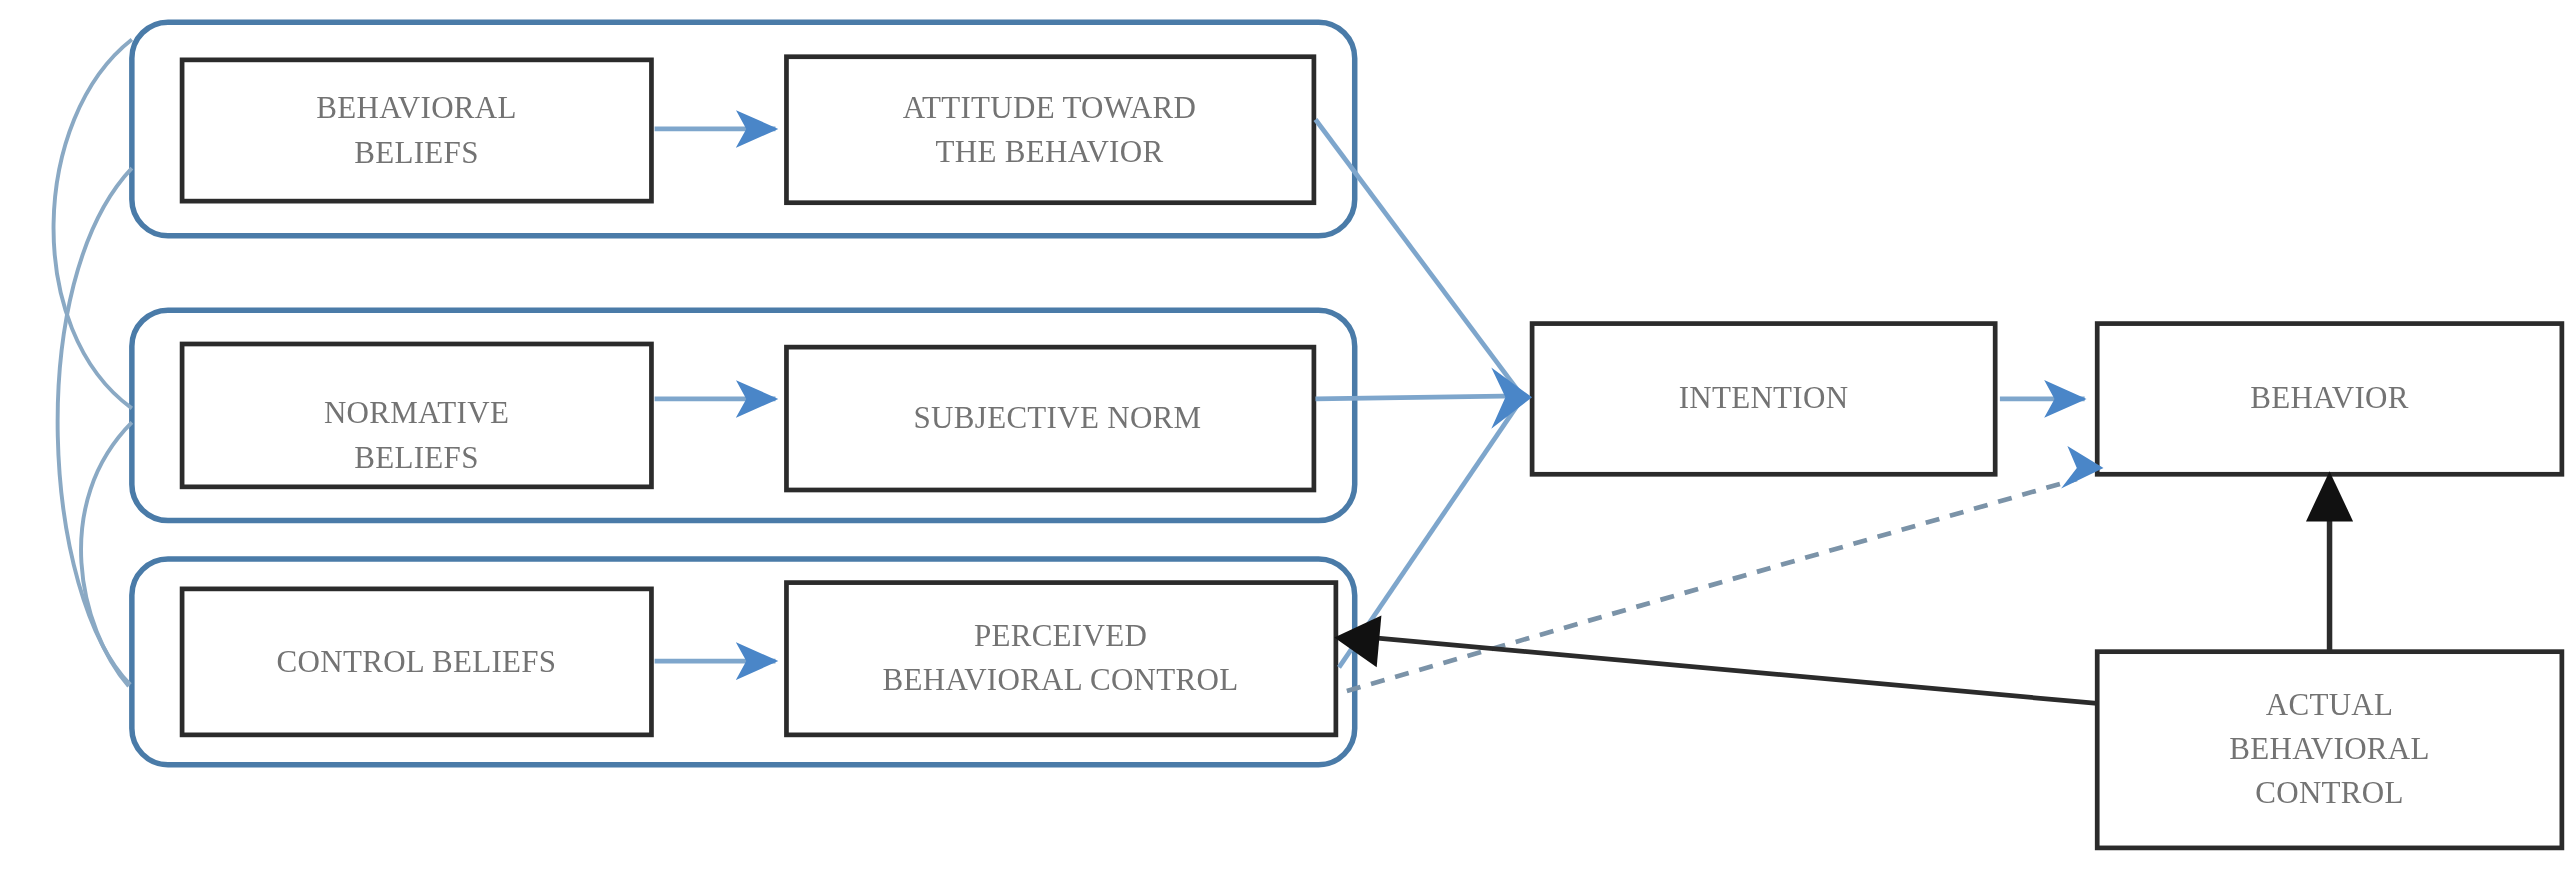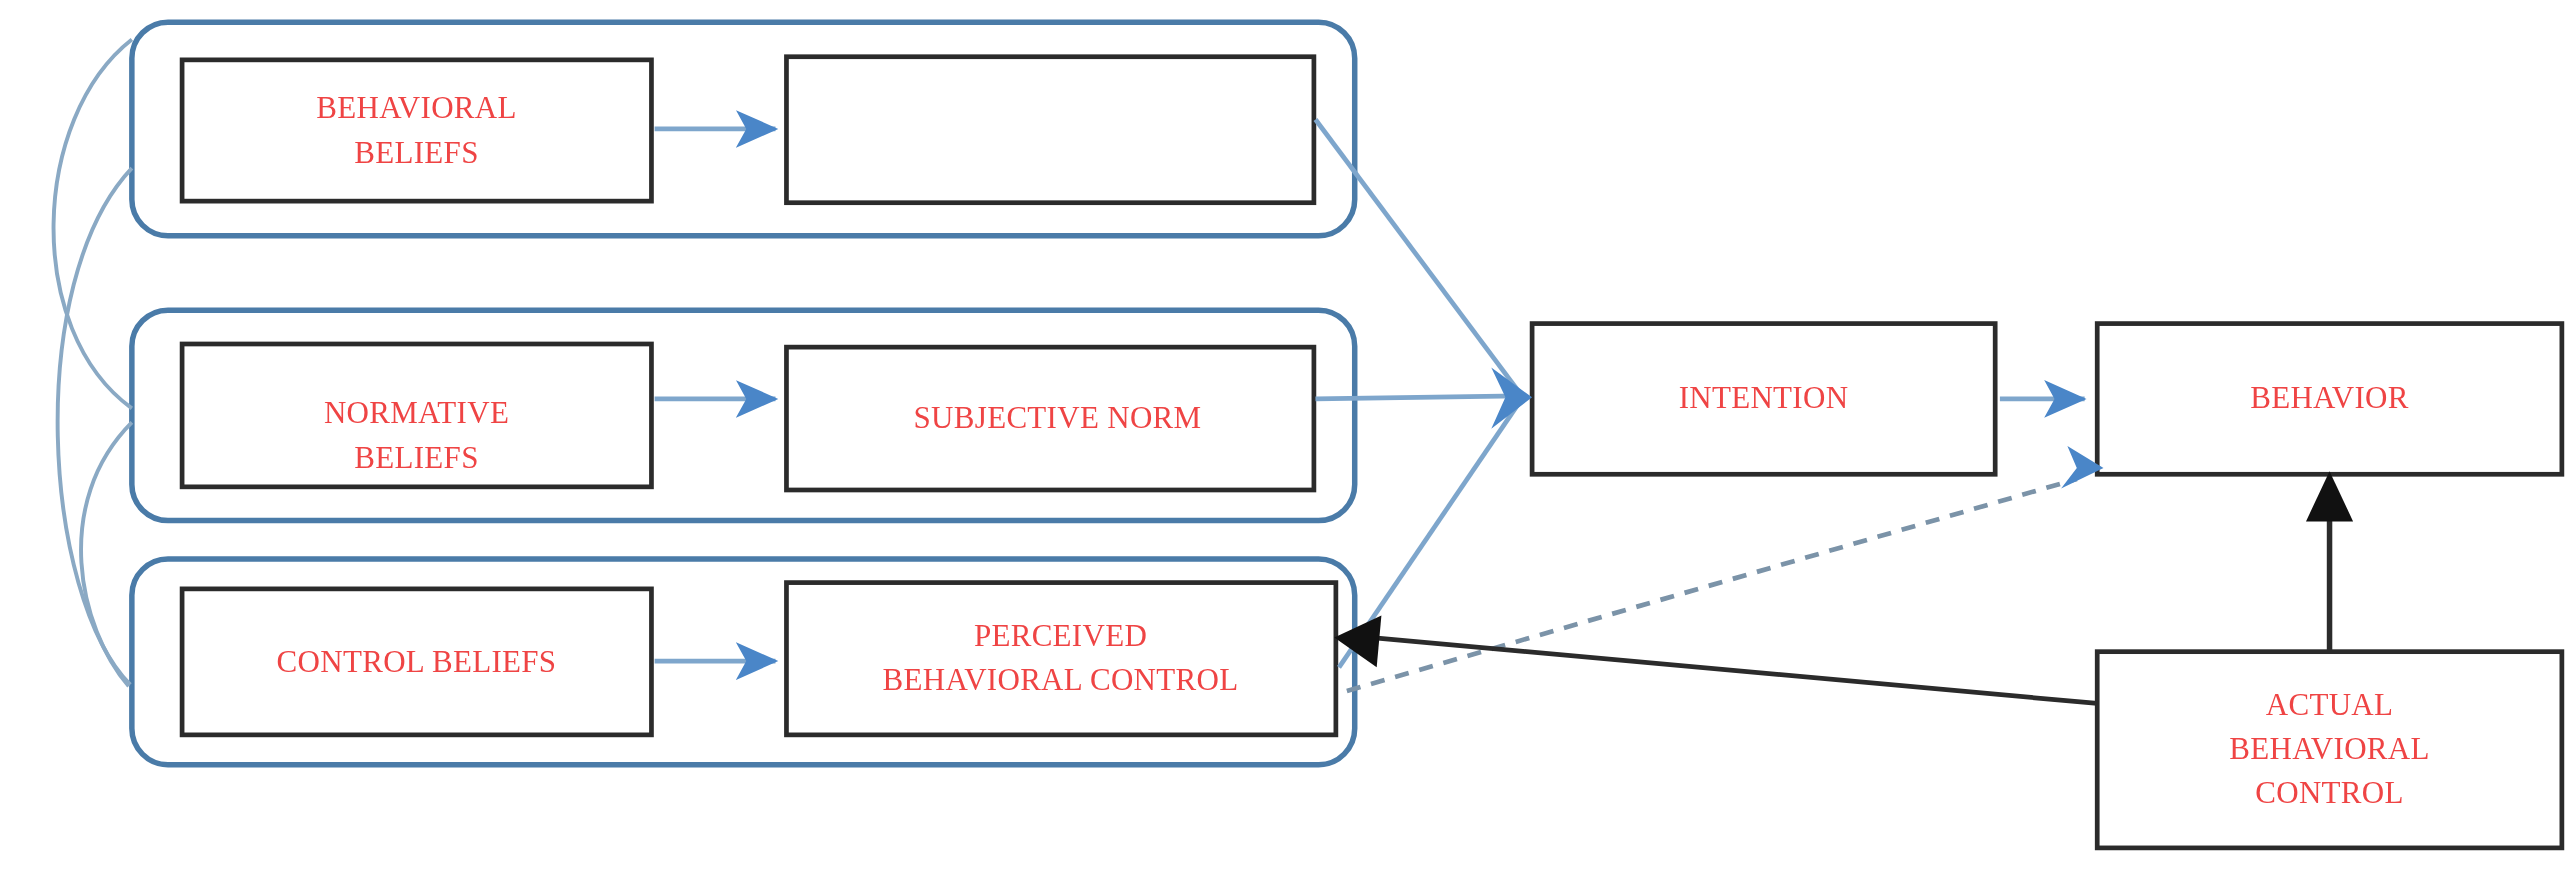--- a/index.html
+++ b/index.html
@@ -23,21 +23,21 @@
     top: 0;
     width: 2576px;
     height: 874px;
   }
   .node-label {
     position: absolute;
     display: flex;
     align-items: center;
     justify-content: center;
     text-align: center;
-    color: #ef4444;
+    color: #737373;
     font-family: "Liberation Serif", "DejaVu Serif", serif;
     font-size: 31px;
     line-height: 1.42;
     letter-spacing: 0.3px;
     white-space: pre-line;
     pointer-events: none;
   }
 </style>
 </head>
 <body>
@@ -123,20 +123,22 @@
     <line x1="2672" y1="896" x2="1748" y2="812" stroke="#2b2b2b" stroke-width="6"></line>
     <path d="M 1700,812 L 1760,784 L 1754,850 Z" fill="#111111"></path>
 
     <line x1="2968" y1="828" x2="2968" y2="628" stroke="#2b2b2b" stroke-width="7"></line>
     <path d="M 2968,600 L 2998,664 L 2938,664 Z" fill="#111111"></path>
   </svg>
 
   <div class="node-label" style="left:182px; top:60px; width:469px; height:141px;">BEHAVIORAL
 BELIEFS</div>
 
+  <div class="node-label" style="left:786px; top:57px; width:527px; height:146px;">ATTITUDE TOWARD
+THE BEHAVIOR</div>
 
   <div class="node-label" style="left:182px; top:364px; width:469px; height:143px;">NORMATIVE
 BELIEFS</div>
 
   <div class="node-label" style="left:786px; top:347px; width:527px; height:143px;margin-left:8px;">SUBJECTIVE NORM</div>
 
   <div class="node-label" style="left:786px; top:582px; width:549px; height:152px;">PERCEIVED
 BEHAVIORAL CONTROL</div>
 
   <div class="node-label" style="left:182px; top:589px; width:469px; height:146px;">CONTROL BELIEFS</div>

